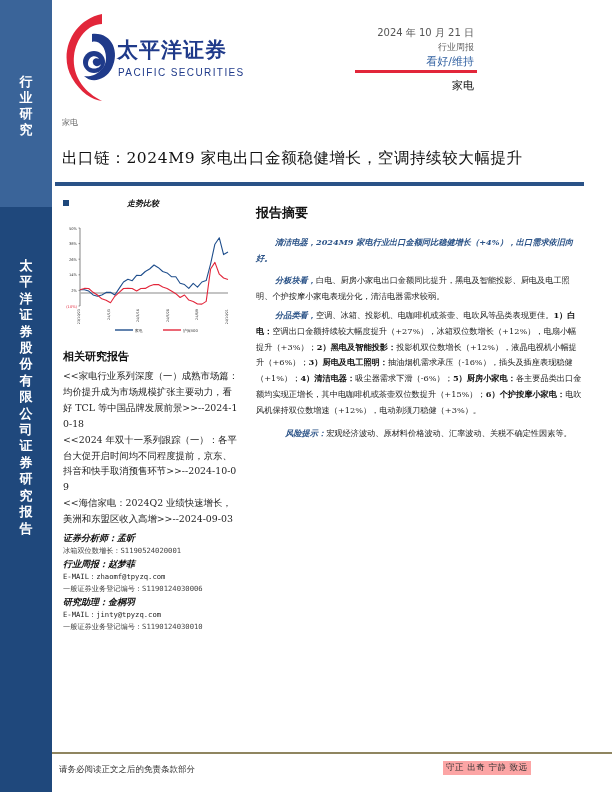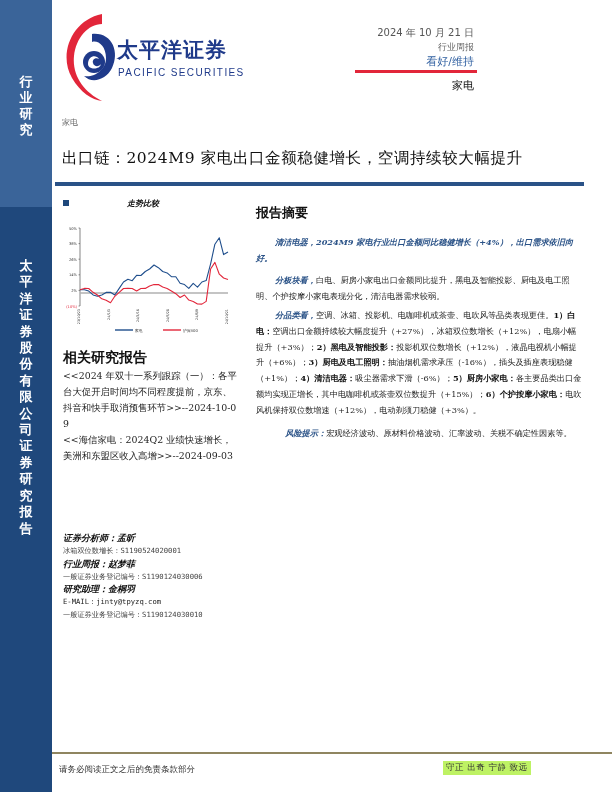--- a/index.html
+++ b/index.html
@@ -25,42 +25,42 @@
   .crumb { position: absolute; left: 62px; top: 117px; font-size: 8px; color: #666; }
 
   .title { position: absolute; left: 62px; top: 148px; font-size: 15.5px; color: #111; font-family: "DejaVu Serif", serif; letter-spacing: 0.6px; }
   .title-rule { position: absolute; left: 55px; top: 182px; width: 529px; height: 4px; background: #2a5287; }
 
   .sec-sq { position: absolute; left: 63px; top: 200px; width: 6px; height: 6px; background: #1f487c; }
   .sec-trend { position: absolute; left: 86px; top: 198px; font-size: 8px; font-weight: bold; font-style: italic; color: #111; font-family: "DejaVu Serif", serif; margin-left: 41px; }
 
   .chart { position: absolute; left: 55px; top: 218px; width: 185px; height: 120px; }
 
-  .rel-title { position: absolute; left: 63px; top: 349px; font-size: 14px; font-weight: bold; color: #111; font-family: "DejaVu Serif", serif; }
+  .rel-title { position: absolute; left: 63px; top: 349px; font-size: 11px; font-weight: bold; color: #111; font-family: "DejaVu Serif", serif; }
   .rel-list { position: absolute; left: 63px; top: 368px; width: 178px; font-size: 9.4px; line-height: 15.9px; color: #222; font-family: "DejaVu Serif", serif; word-break: break-all; }
   .rel-item { display: block; }
 
   .analysts { position: absolute; left: 63px; top: 532px; width: 185px; font-family: "DejaVu Sans Mono", monospace; }
   .an-name { font-size: 9px; font-weight: bold; font-family: "DejaVu Serif", serif; color: #111; line-height: 13px; font-style: italic; }
   .an-line { font-size: 7.2px; line-height: 12.5px; color: #222; white-space: nowrap; }
   .an-line.grey { color: #444; }
 
   .summary-title { position: absolute; left: 256px; top: 204px; font-size: 13px; font-weight: bold; color: #111; font-family: "DejaVu Serif", serif; }
   .para { position: absolute; left: 256px; width: 326px; font-size: 8.2px; line-height: 15.8px; color: #222; font-family: "DejaVu Serif", serif; text-indent: 19px; word-break: break-all; }
   .p1 { top: 235px; }
   .p2 { top: 273px; }
   .p3 { top: 308px; }
   .p4 { top: 426px; text-align: center; }
   .lead { color: #2a5287; font-weight: bold; font-style: italic; }
   .p1 .body { color: #2a5287; font-weight: bold; font-style: italic; }
   .b { font-weight: bold; color: #111; }
 
   .footer-rule { position: absolute; left: 52px; top: 752px; width: 560px; height: 2px; background: #8f8560; }
   .footer-note { position: absolute; left: 59px; top: 764px; font-size: 8.5px; color: #333; font-family: "DejaVu Serif", serif; }
-  .footer-motto { position: absolute; left: 443px; top: 761px; padding: 1px 3px; font-size: 8.5px; color: #333; background: #bef264; font-family: "DejaVu Serif", serif; letter-spacing: 0.5px; }
+  .footer-motto { position: absolute; left: 443px; top: 761px; padding: 1px 3px; font-size: 8.5px; color: #333; background: #fca5a5; font-family: "DejaVu Serif", serif; letter-spacing: 0.5px; }
 </style>
 </head>
 <body>
 
 <div class="sidebar"></div>
 <div class="sidebar-top"></div>
 <div class="vert-text vt1" id="vt1">
     <span>行</span>
     <span>业</span>
     <span>研</span>
@@ -132,28 +132,30 @@
     <polyline points="25.0,71.8 29.4,71.7 33.7,73.1 38.1,76.9 42.4,78.3 46.8,76.9 51.1,74.4 55.5,74.3 59.8,77.0 64.2,70.4 68.5,64.0 72.9,61.3 77.2,62.7 81.6,57.4 85.9,57.5 90.3,53.5 94.6,51.0 99.0,47.0 103.4,49.7 107.7,53.5 112.1,54.9 116.4,58.7 120.8,58.8 125.1,65.2 129.5,66.6 133.8,70.4 138.2,65.3 142.5,69.1 146.9,64.0 151.2,62.6 155.6,45.8 159.9,26.2 164.3,19.8 168.6,36.6 173.0,34.1" fill="none" stroke="#1f4e8c" stroke-width="1.1" stroke-linejoin="round"></polyline>
     <polyline points="25.0,71.8 29.4,70.4 33.7,70.5 38.1,74.3 42.4,77.0 46.8,80.8 51.1,82.2 55.5,84.7 59.8,78.3 64.2,74.3 68.5,70.5 72.9,70.4 77.2,70.5 81.6,73.0 85.9,70.5 90.3,70.4 94.6,67.9 99.0,66.5 103.4,66.6 107.7,69.1 112.1,70.5 116.4,73.0 120.8,75.7 125.1,79.5 129.5,77.0 133.8,82.1 138.2,83.5 142.5,86.0 146.9,86.1 151.2,83.4 155.6,51.0 159.9,44.4 164.3,56.2 168.6,60.0 173.0,61.4" fill="none" stroke="#e2263a" stroke-width="1.1" stroke-linejoin="round"></polyline>
     <line x1="60" y1="112" x2="78" y2="112" stroke="#1f4e8c" stroke-width="1.4"></line>
     <text x="80" y="113.5" font-size="3.8" fill="#333" font-family="DejaVu Sans, sans-serif">家电</text>
     <line x1="108" y1="112" x2="126" y2="112" stroke="#e2263a" stroke-width="1.4"></line>
     <text x="128" y="113.5" font-size="3.8" fill="#333" font-family="DejaVu Sans, sans-serif">沪深300</text>
   </svg>
 
 <div class="rel-title">相关研究报告</div>
 <div class="rel-list">
+  <span class="rel-item">&lt;&lt;家电行业系列深度（一）成熟市场篇：均价提升成为市场规模扩张主要动力，看好 TCL 等中国品牌发展前景&gt;&gt;--2024-10-18</span>
   <span class="rel-item">&lt;&lt;2024 年双十一系列跟踪（一）：各平台大促开启时间均不同程度提前，京东、抖音和快手取消预售环节&gt;&gt;--2024-10-09</span>
   <span class="rel-item">&lt;&lt;海信家电：2024Q2 业绩快速增长，美洲和东盟区收入高增&gt;&gt;--2024-09-03</span>
 </div>
 
 <div class="analysts">
   <div class="an-name">证券分析师：孟昕</div>
   <div class="an-line grey">冰箱双位数增长：S1190524020001</div>
   <div class="an-name">行业周报：赵梦菲</div>
+  <div class="an-line">E-MAIL：zhaomf@tpyzq.com</div>
   <div class="an-line grey">一般证券业务登记编号：S1190124030006</div>
   <div class="an-name">研究助理：金桐羽</div>
   <div class="an-line">E-MAIL：jinty@tpyzq.com</div>
   <div class="an-line grey">一般证券业务登记编号：S1190124030010</div>
 </div>
 
 <div class="summary-title">报告摘要</div>
 
 <div class="para p1">
   <span class="lead">清洁电器，</span><span class="body">2024M9 家电行业出口金额同比稳健增长（+4%），出口需求依旧向好。</span>

